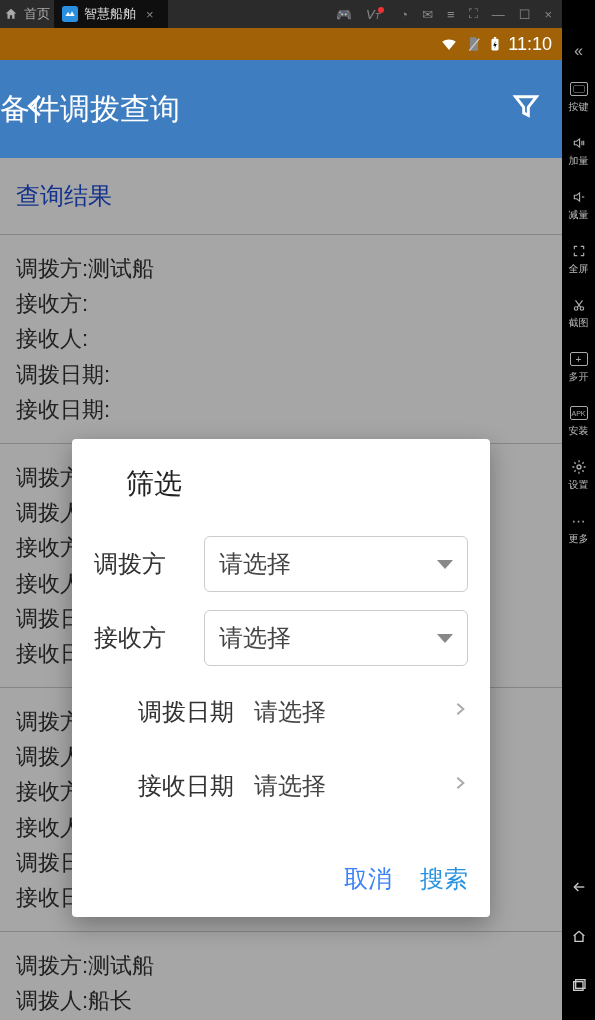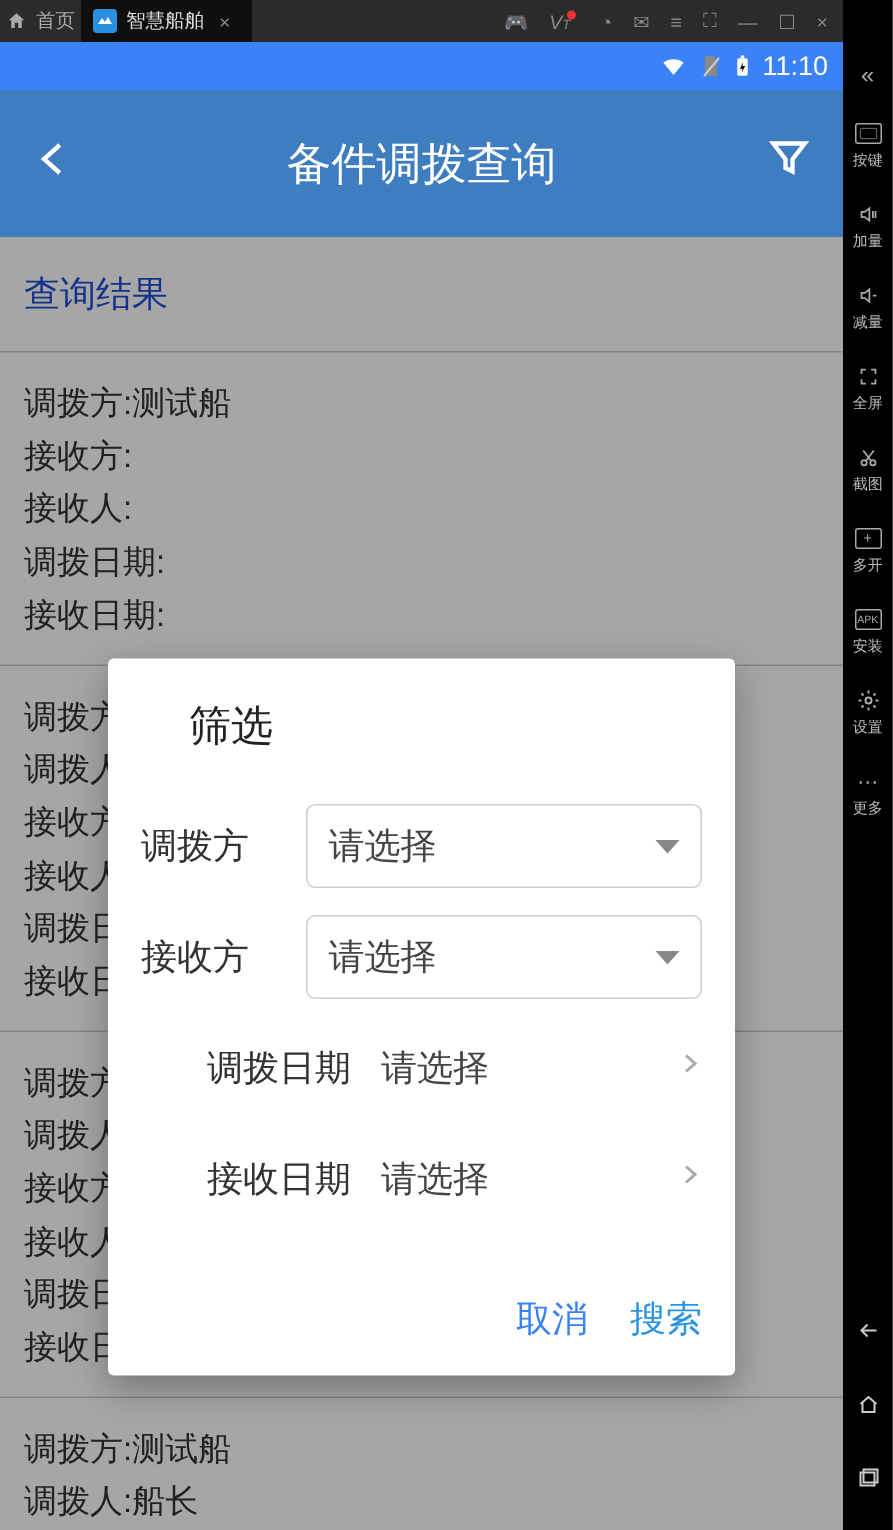--- a/index.html
+++ b/index.html
@@ -6,22 +6,22 @@
 body{width:595px;height:1020px;background:#000;display:flex;overflow:hidden;}
 .emulator-area{width:562px;height:1020px;display:flex;flex-direction:column;background:#1a1a1a;}
 .emu-titlebar{height:28px;background:#2b2b2b;display:flex;align-items:center;color:#aaa;font-size:13px;}
 .emu-tab-home{display:flex;align-items:center;gap:6px;padding:0 4px;}
 .emu-tab-active{background:#0f0f0f;display:flex;align-items:center;gap:6px;padding:0 10px 0 8px;height:44px;color:#ddd;}
 .emu-tab-close{color:#888;cursor:pointer;padding:0 4px;}
 .emu-spacer{flex:1;}
 .emu-icons{display:flex;gap:14px;padding-right:10px;color:#888;align-items:center;}
 .emu-icons span{cursor:pointer;}
 .phone-screen{flex:1;display:flex;flex-direction:column;background:#fff;position:relative;}
-.android-statusbar{height:32px;background:#3b82f6;display:flex;align-items:center;justify-content:flex-end;color:#fff;padding:0 10px;gap:6px;font-size:18px;font-weight:500;}
-.app-header{height:98px;background:#3e7dc0;display:flex;align-items:center;justify-content:center;position:relative;color:#fff;font-size:30px;}
+.android-statusbar{height:32px;background:#a16207;display:flex;align-items:center;justify-content:flex-end;color:#fff;padding:0 10px;gap:6px;font-size:18px;font-weight:500;}
+.app-header{height:98px;background:#3e7dc0;display:flex;align-items:center;position:relative;color:#fff;font-size:30px;}
 .back-arrow{position:absolute;left:20px;font-size:28px;cursor:pointer;}
 .filter-icon{position:absolute;right:22px;cursor:pointer;}
 .app-body{flex:1;background:#fff;overflow:hidden;position:relative;}
 .section-title{padding:22px 16px;font-size:24px;color:#1d4ed8;}
 .list-item{border-top:1px solid #ccc;padding:16px;}
 .list-item div{font-size:22px;color:#333;line-height:1.6;}
 .dim-overlay{position:absolute;inset:0;background:rgba(0,0,0,.35);}
 .modal{position:absolute;left:72px;right:72px;top:281px;background:#fff;border-radius:4px;box-shadow:0 8px 24px rgba(0,0,0,.3);display:flex;flex-direction:column;}
 .modal-title{padding:26px 22px 18px;font-size:28px;color:#222;margin-left:32px;}
 .modal-body{padding:6px 22px 10px;}

